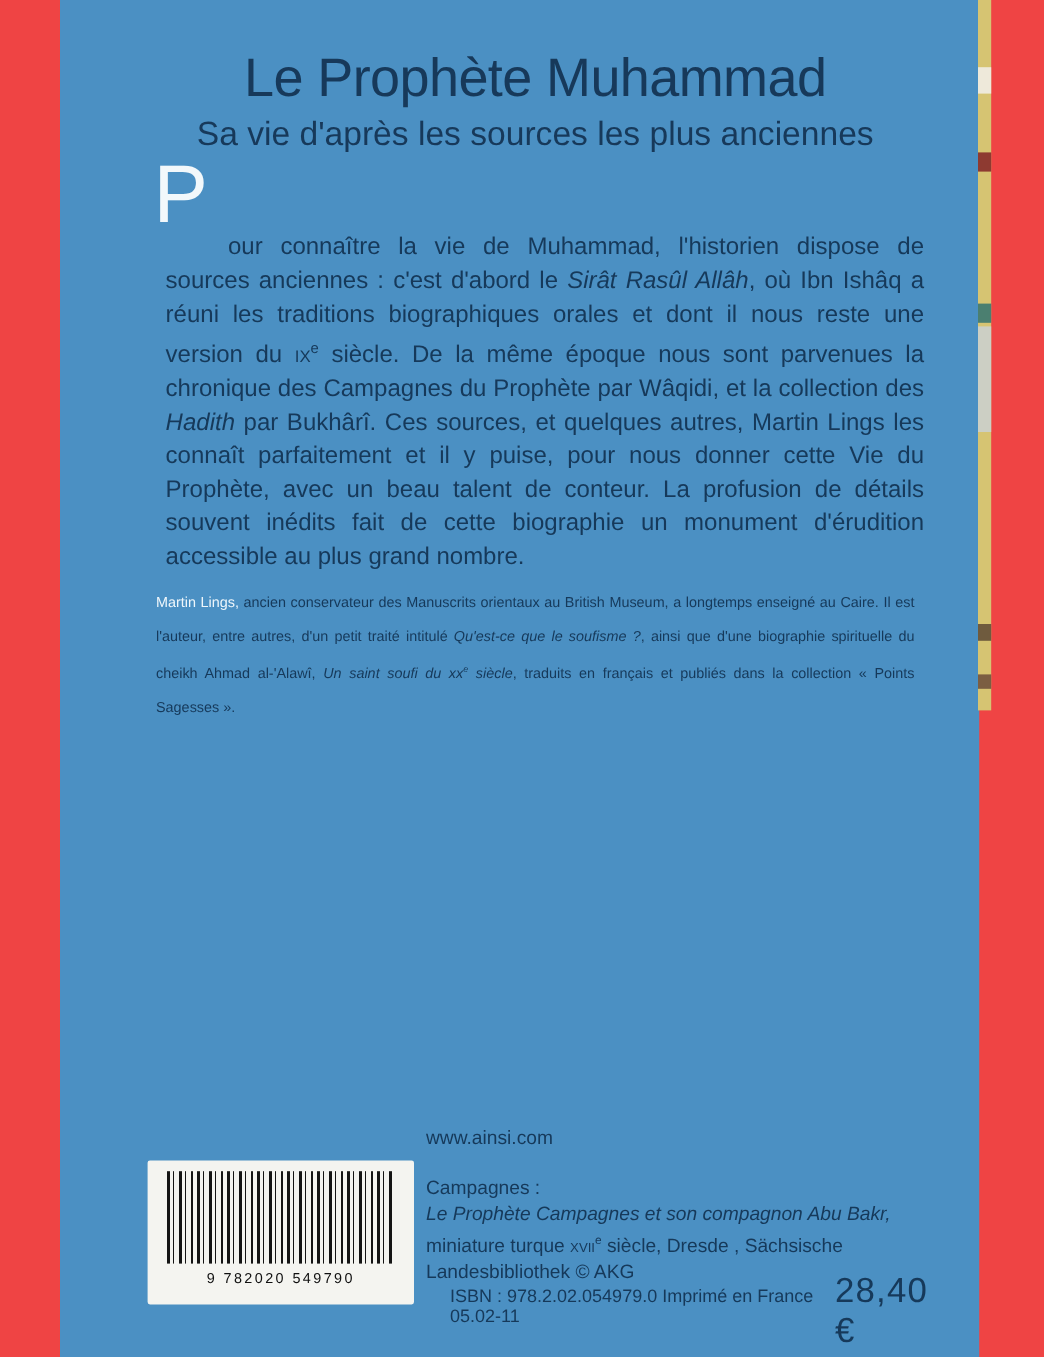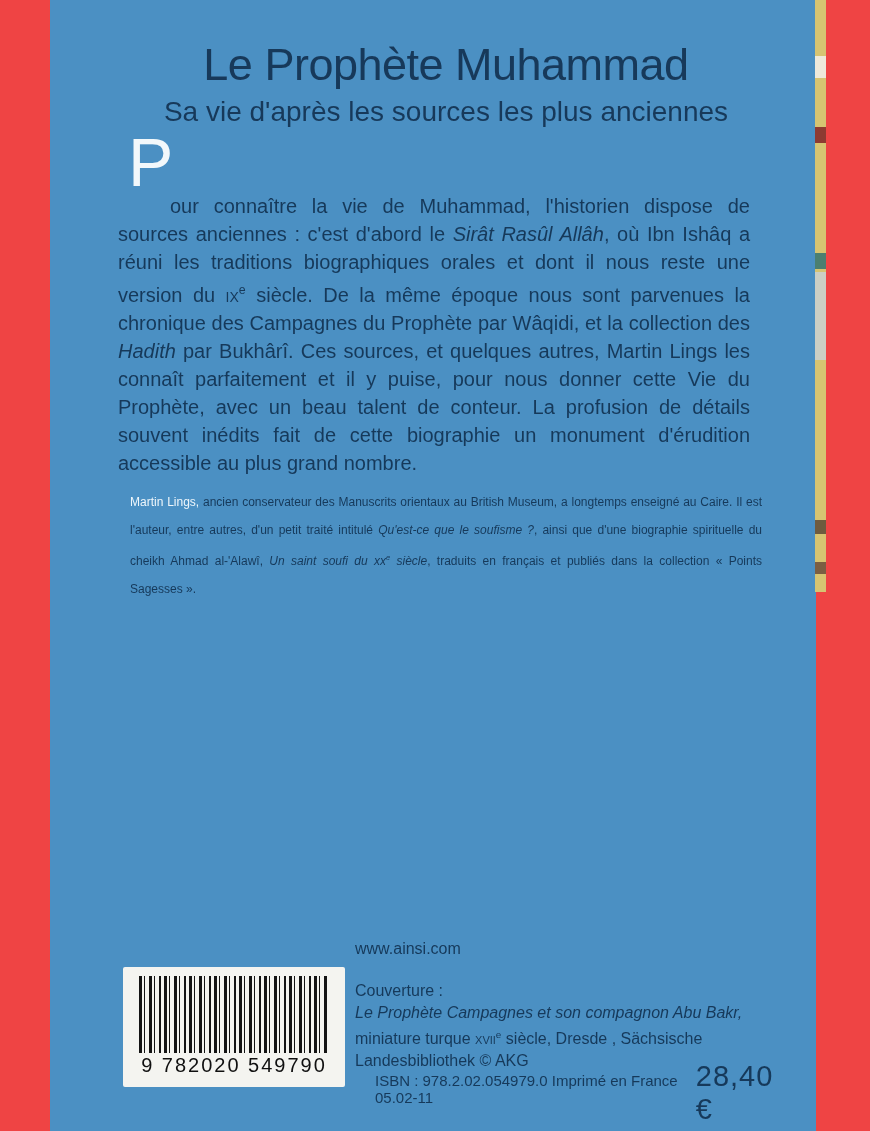--- a/index.html
+++ b/index.html
@@ -37,21 +37,21 @@
     position:absolute; left:130px; top:96px; width:632px;
     text-align:center; color:#17395a;
     font-size:28px; font-weight:400;
   }
   .dropcap {
     position:absolute; left:128px; top:128px;
     font-size:68px; line-height:1; font-weight:400;
     color:#f2f8fb;
   }
   .synopsis {
-    position:absolute; left:118px; top:172px; width:632px;
+    position:absolute; left:138px; top:172px; width:632px;
     font-size:20px; line-height:28px; color:#16395a;
     text-align:justify; text-indent:52px;
   }
   .bio {
     position:absolute; left:130px; top:476px; width:632px;
     font-size:12px; line-height:28px; color:#16395a;
     text-align:justify;
   }
   .bio .author { color:#eef6fb; }
   .it { font-style:italic; }
@@ -83,21 +83,21 @@
     background:repeating-linear-gradient(90deg,
       #141414 0 3px,  transparent 3px 5px,
       #141414 5px 6px, transparent 6px 10px,
       #141414 10px 13px, transparent 13px 15px,
       #141414 15px 16px, transparent 16px 20px,
       #141414 20px 22px, transparent 22px 25px);
   }
   .barcode .digits {
     position:absolute; left:6px; right:6px; top:86px; height:26px;
     background:#f4f4f0;
-    text-align:center; font-size:20px; letter-spacing:2px;
+    text-align:center; font-size:12px; letter-spacing:2px;
     color:#101010; line-height:24px; white-space:nowrap;
   }
 </style>
 </head>
 <body>
 
 <div class="photo">
 
   <div class="cover"></div>
 
@@ -114,21 +114,21 @@
 
   <div class="dropcap">P</div>
 
   <p class="synopsis"><span>our connaître la vie de Muhammad, l'historien dispose de sources anciennes : c'est d'abord le </span><span class="it">Sirât Rasûl Allâh</span><span>, où Ibn Ishâq a réuni les traditions biographiques orales et dont il nous reste une version du </span><span class="sc">ix</span><span class="sup">e</span><span> siècle. De la même époque nous sont parvenues la chronique des Campagnes du Prophète par Wâqidi, et la collection des </span><span class="it">Hadith</span><span> par Bukhârî. Ces sources, et quelques autres, Martin Lings les connaît parfaitement et il y puise, pour nous donner cette Vie du Prophète, avec un beau talent de conteur. La profusion de détails souvent inédits fait de cette biographie un monument d'érudition accessible au plus grand nombre.</span></p>
 
   <p class="bio"><span class="author">Martin Lings,</span><span> ancien conservateur des Manuscrits orientaux au British Museum, a longtemps enseigné au Caire. Il est l'auteur, entre autres, d'un petit traité intitulé </span><span class="it">Qu'est-ce que le soufisme ?</span><span>, ainsi que d'une biographie spirituelle du cheikh Ahmad al-'Alawî, </span><span class="it">Un saint soufi du xx</span><span class="sup it">e</span><span class="it"> siècle</span><span>, traduits en français et publiés dans la collection « Points Sagesses ».</span></p>
 
   <div class="site">www.ainsi.com</div>
 
   <div class="credit">
-    <div>Couverture :</div>
+    <div>Campagnes :</div>
     <div class="it">Le Prophète Campagnes et son compagnon Abu Bakr,</div>
     <div><span>miniature turque </span><span class="sc">xvii</span><span class="sup">e</span><span> siècle, Dresde , Sächsische</span></div>
     <div>Landesbibliothek © AKG</div>
   </div>
 
   <div class="isbn-row">
     <span class="isbn">ISBN : 978.2.02.054979.0 Imprimé en France 05.02-11</span>
     <span class="price">28,40 €</span>
   </div>
 

